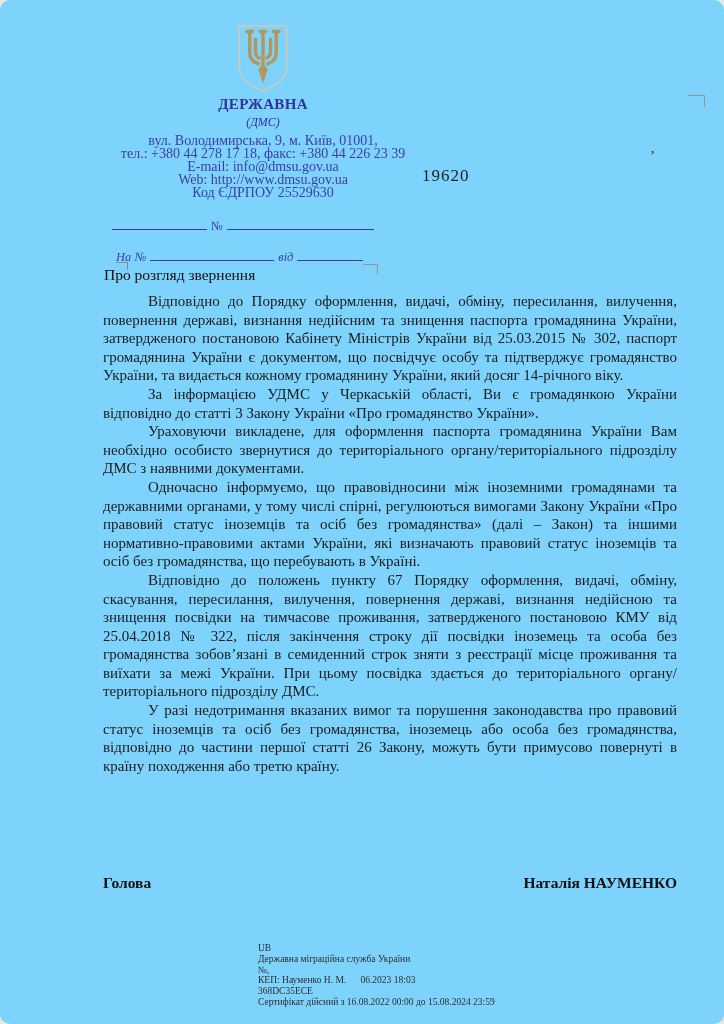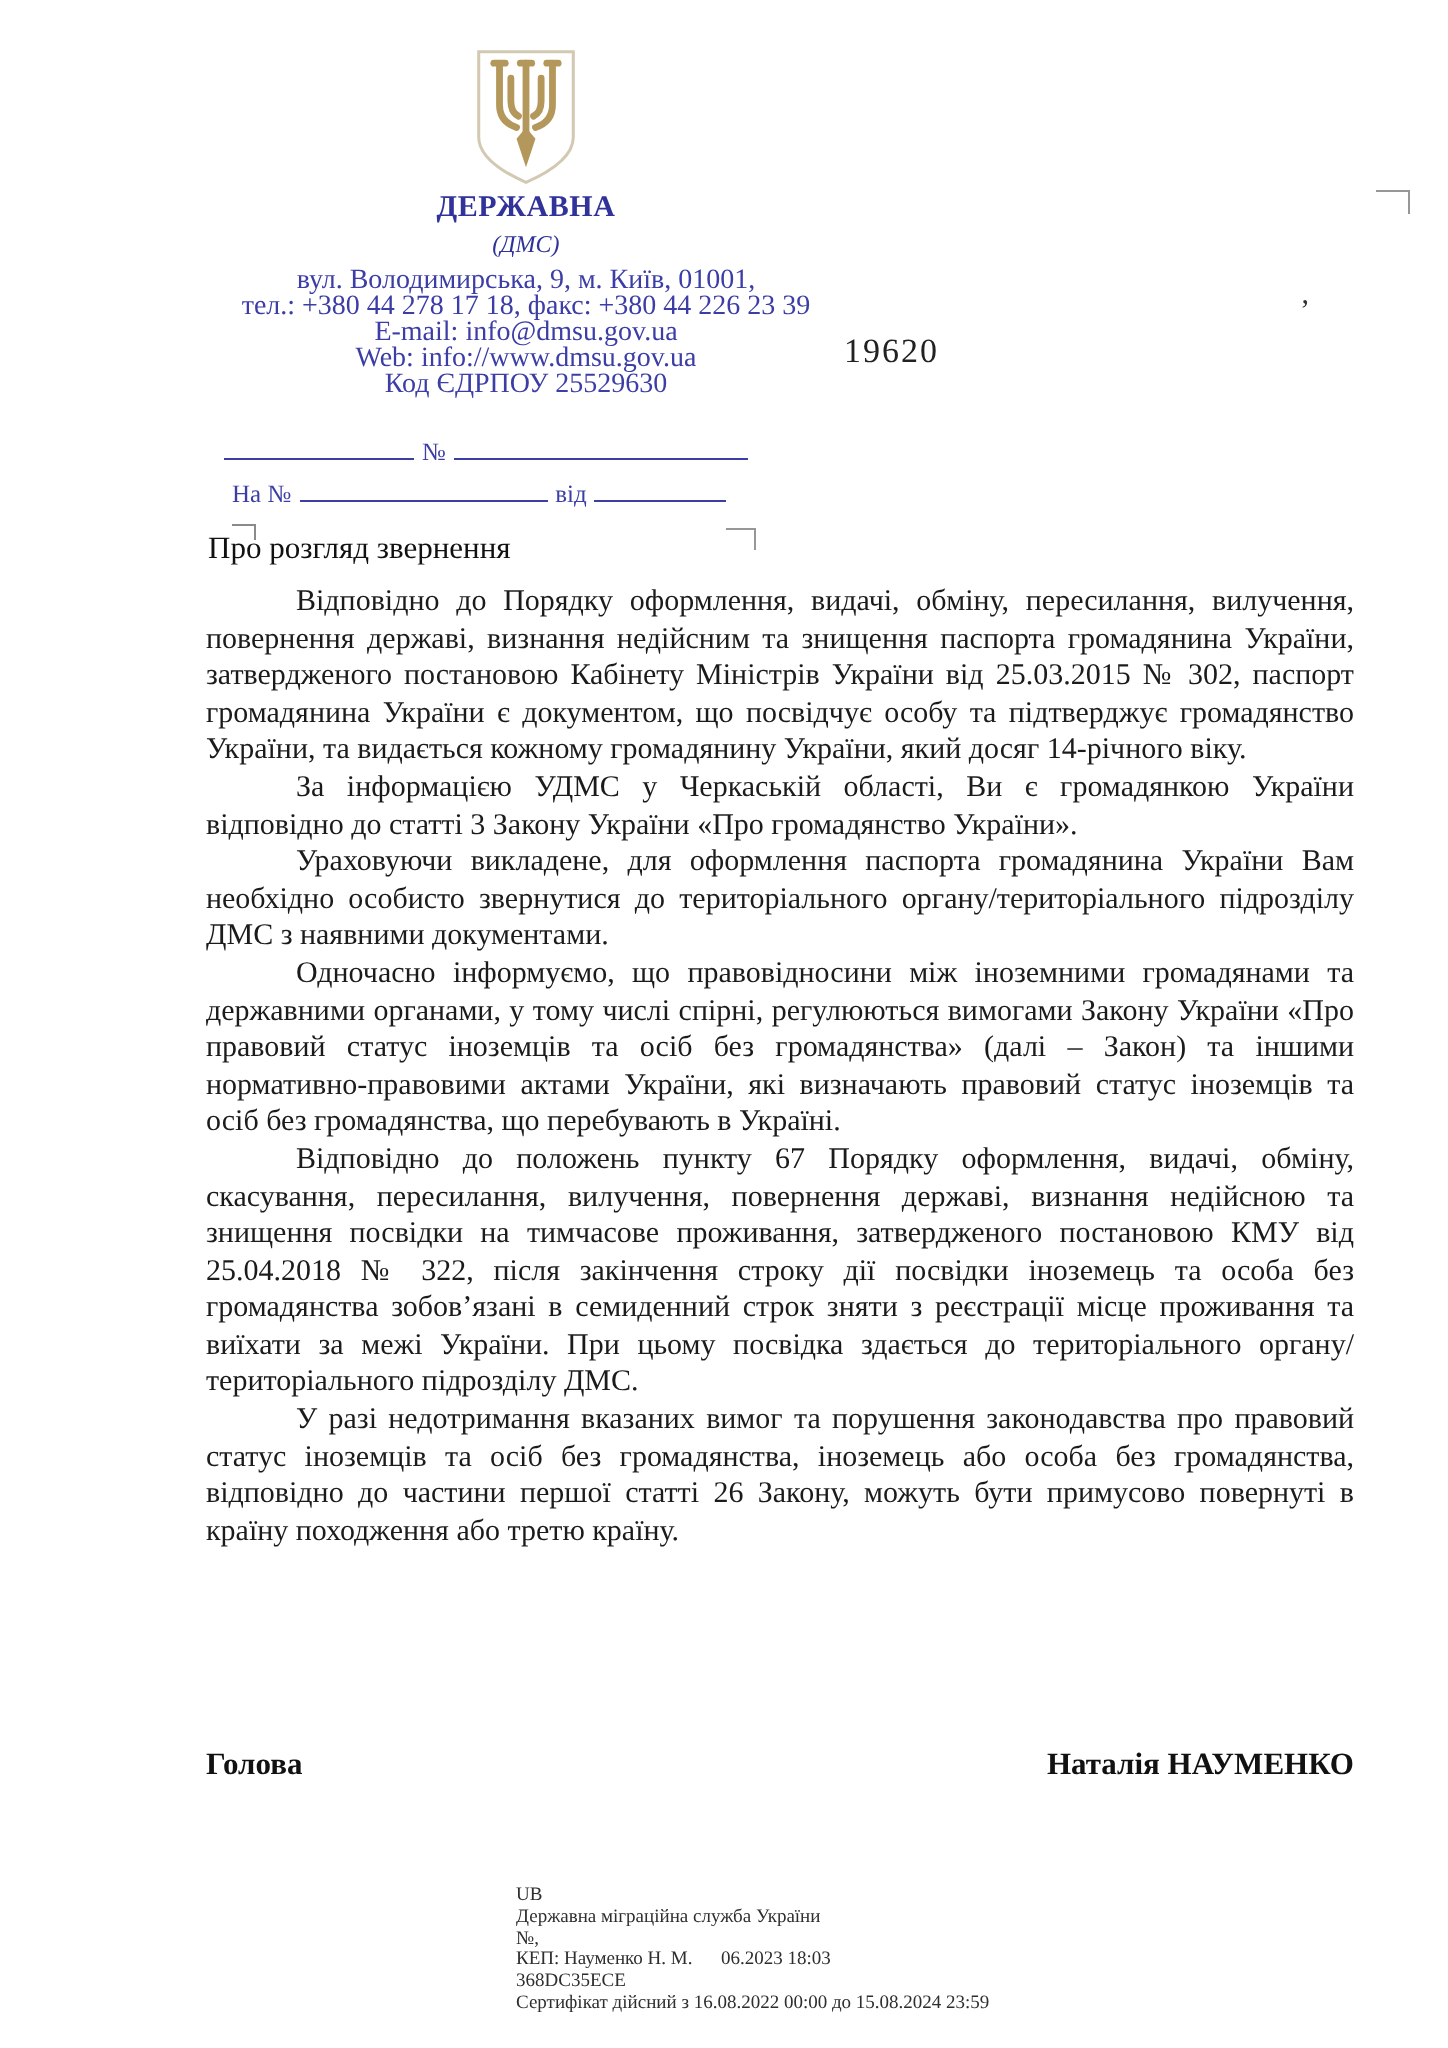--- a/index.html
+++ b/index.html
@@ -1,44 +1,45 @@
 <!DOCTYPE html>
 <html><head>
 <meta charset="utf-8">
 <style>
   html,body{margin:0;padding:0;background:#e8e8e8;}
   .page{
     position:relative;
     width:724px;height:1024px;
-    background:#ffffff;
+    background:#7dd3fc;
     font-family:"Liberation Serif","DejaVu Serif",serif;
     color:#1b1b1b;
     overflow:hidden;
     margin:0 auto;
+    border-radius:10px;
   }
   
   .letterhead{
     position:absolute;left:88px;top:24px;width:350px;
     text-align:center;
   }
   .emblem{display:block;margin:0 auto 2px auto;}
   .org-line{font-weight:bold;font-size:15px;line-height:17px;color:#31339a;letter-spacing:.3px;}
   .org-sub{font-size:12px;line-height:18px;color:#31339a;font-style:italic;}
   .contact{font-size:14px;line-height:13px;color:#3c3ea6;margin-top:3px;}
   
   .doc-number{position:absolute;left:422px;top:166px;font-size:17px;color:#222;letter-spacing:1px;}
   .comma-mark{position:absolute;left:650px;top:148px;font-size:15px;color:#333;}
   .crop{position:absolute;border-top:1.5px solid #979797;border-right:1.5px solid #979797;}
   .crop-top-right{left:688px;top:95px;width:16px;height:11px;}
   .crop-subject{left:363px;top:264px;width:14px;height:10px;}
   .crop-tiny{left:116px;top:262px;width:11px;height:7px;border-top:1px solid #8a8a8a;border-right:1px solid #8a8a8a;}
   
   .ref-block{position:absolute;left:112px;top:218px;width:290px;color:#3c3ea6;font-size:12.5px;}
   .ref-row{white-space:nowrap;}
-  .ref-row2{margin-top:5px;}
+  .ref-row2{margin-top:15px;font-style:italic;}
   .fill{display:inline-block;border-bottom:1px solid #3c3ea6;height:11px;vertical-align:baseline;}
   .f1{width:95px;}
   .f2{width:147px;}
   .f3{width:124px;}
   .f4{width:66px;}
   .ref-label{padding:0 4px;}
   
   .subject{position:absolute;left:104px;top:266px;font-size:15.5px;color:#111;}
   .body-text{
     position:absolute;left:103px;top:292px;width:574px;
@@ -81,21 +82,21 @@
         <path d="M38 16 v12 q0 6 -4 8"></path>
       </g>
       <path d="M30 42 l-5 6 5 15 5 -15 z" fill="#b4975a"></path>
     </svg>
     <div class="org-line">ДЕРЖАВНА</div>
     <div class="org-sub">(ДМС)</div>
     <div class="contact">
       <div>вул. Володимирська, 9, м. Київ, 01001,</div>
       <div>тел.: +380 44 278 17 18, факс: +380 44 226 23 39</div>
       <div>E-mail: info@dmsu.gov.ua</div>
-      <div>Web: info://www.dmsu.gov.ua</div>
+      <div>Web: http://www.dmsu.gov.ua</div>
       <div>Код ЄДРПОУ 25529630</div>
     </div>
   </div>
 
   <div class="doc-number">19620</div>
   <div class="comma-mark">’</div>
 
   <div class="ref-block">
     <div class="ref-row">
       <span class="fill f1"></span><span class="ref-label">№</span><span class="fill f2"></span>

